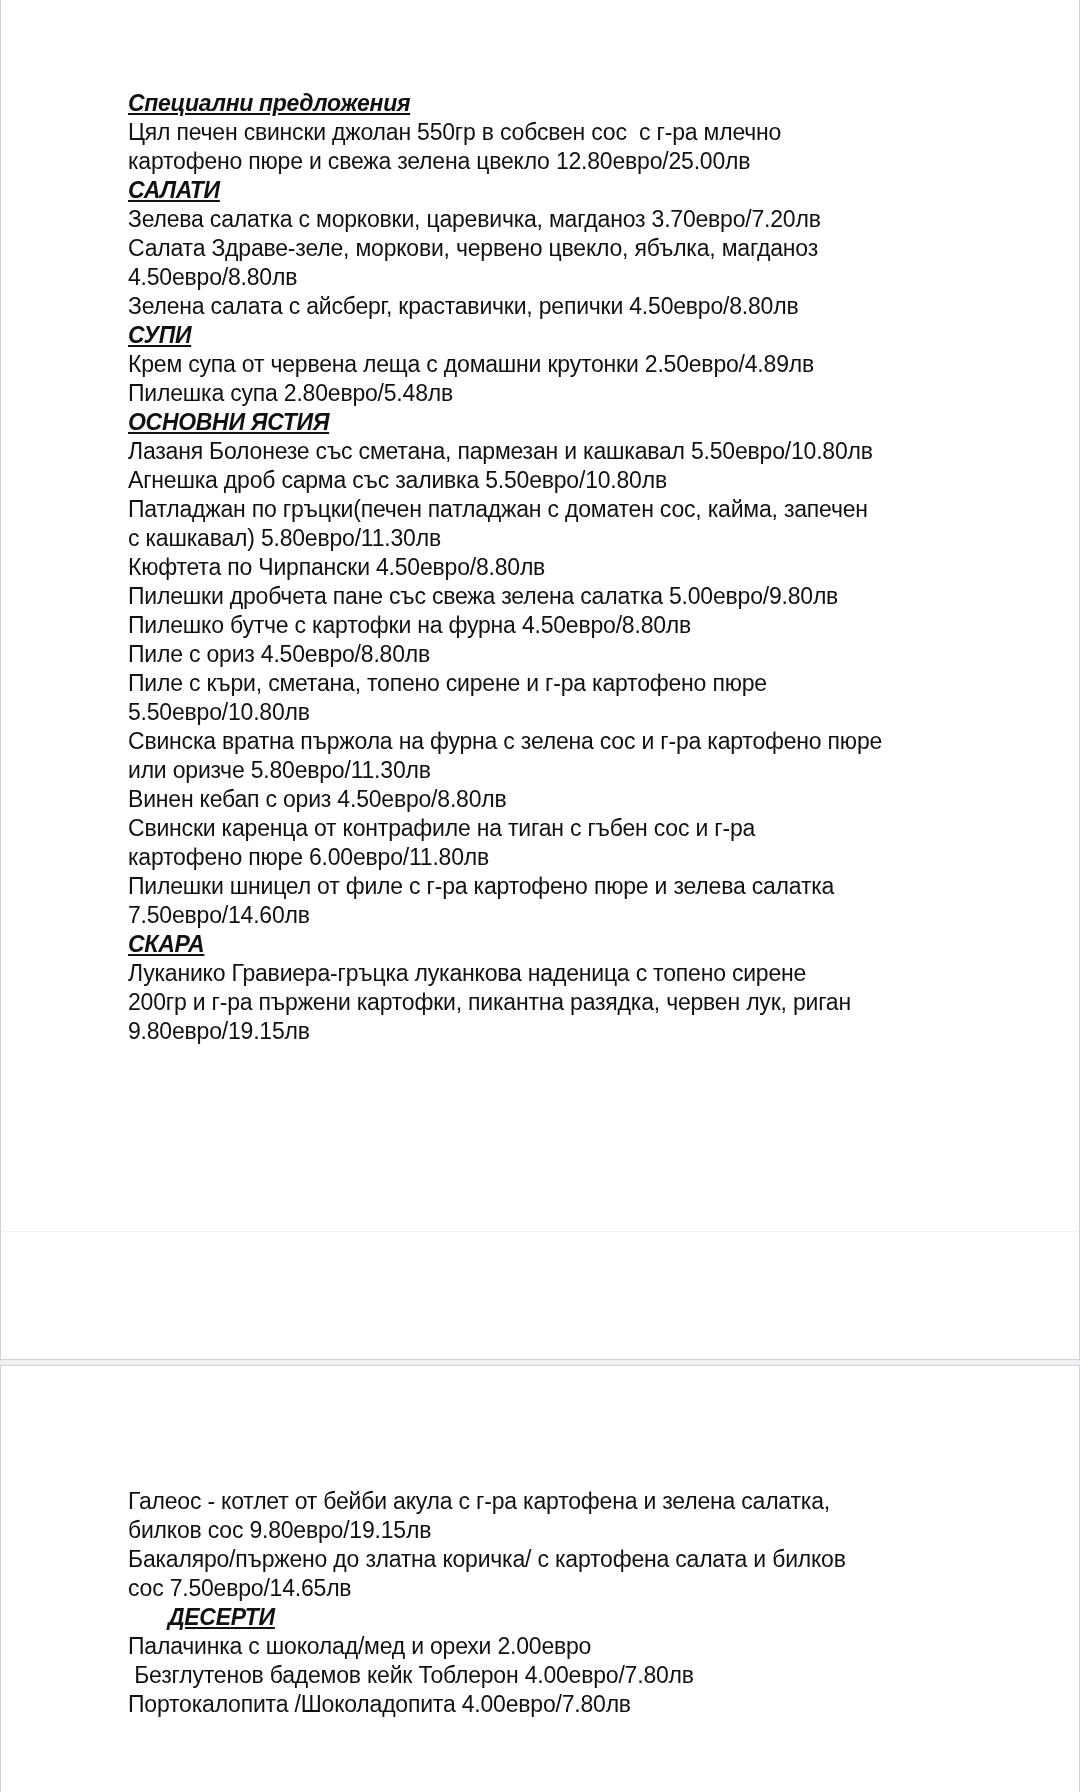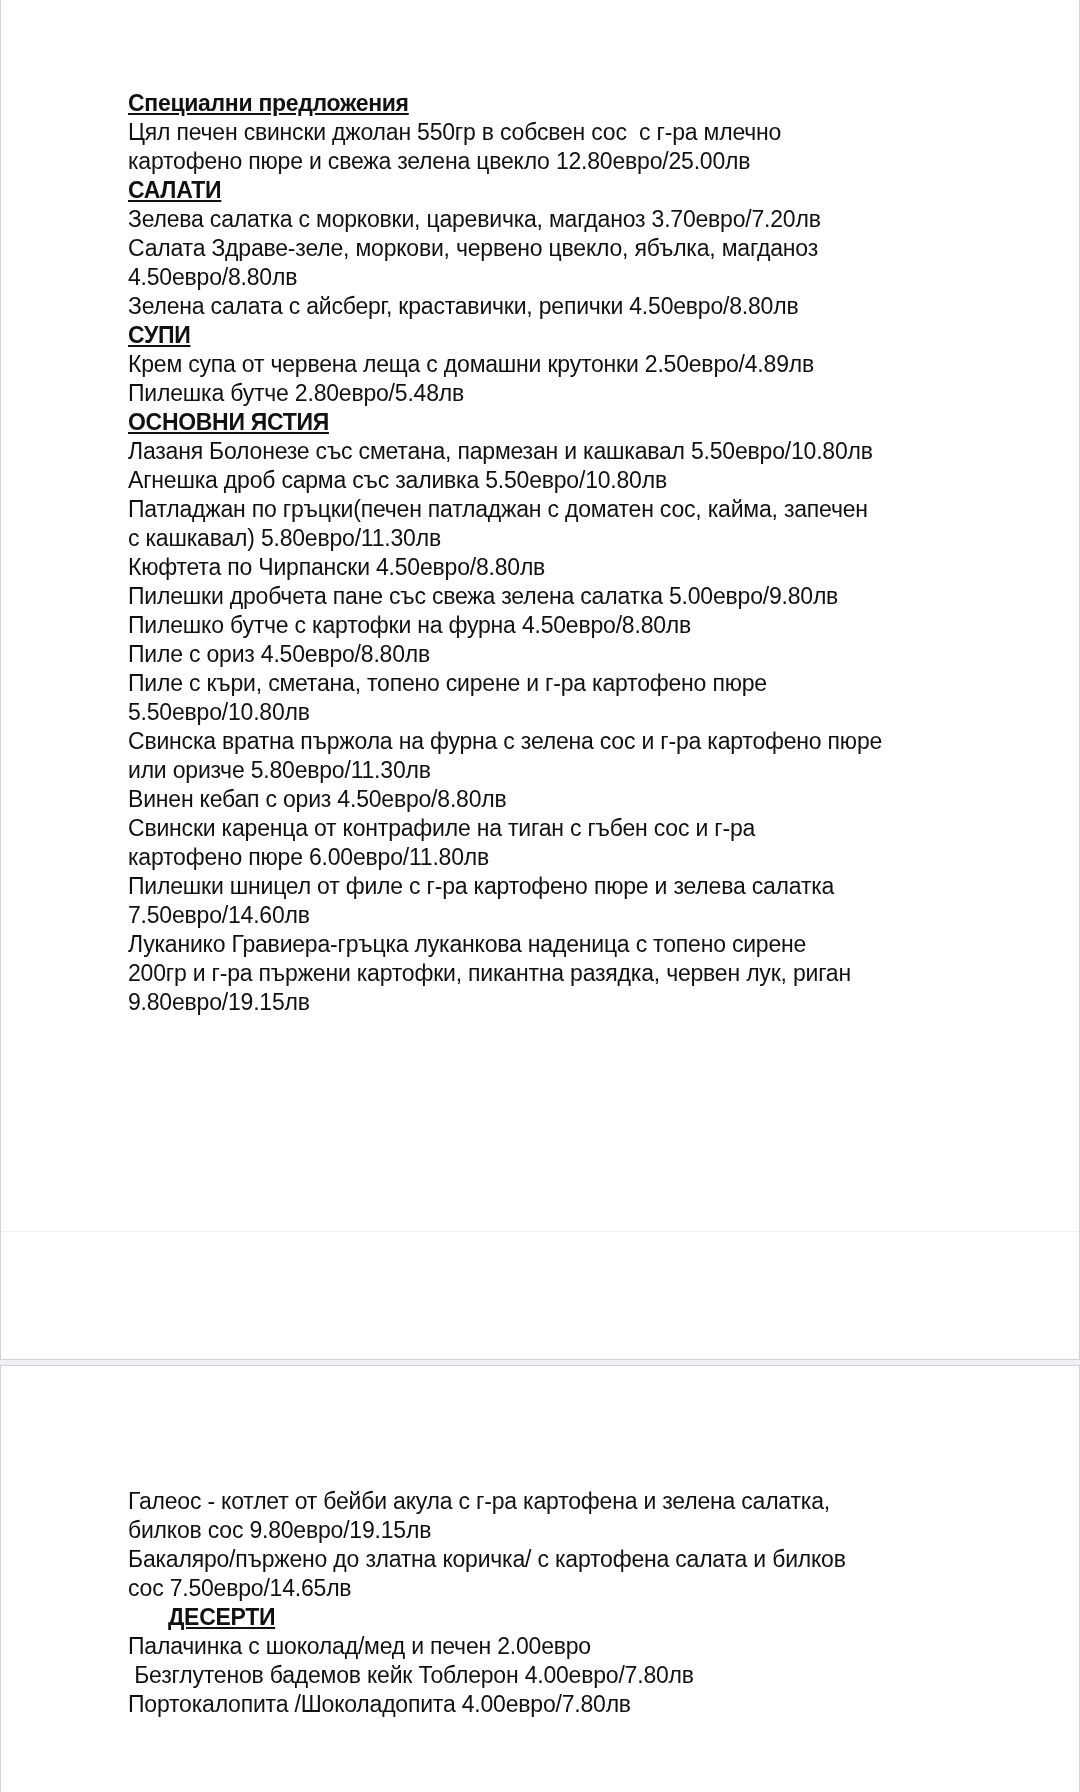--- a/index.html
+++ b/index.html
@@ -6,21 +6,21 @@
   body { width: 1080px; height: 1792px; position: relative; overflow: hidden;
          font-family: "Liberation Sans", "DejaVu Sans", sans-serif; color: #111; }
   .page { position: absolute; left: 0; width: 1078px; background: #fff;
           border: 1px solid #cfd3d8; }
   #page1 { top: -2px; height: 1360px; }
   #page2 { top: 1365px; height: 440px; }
   .faint-line { position: absolute; left: 0; right: 0; top: 1232px; height: 1px; background: #f1f1f1; }
   .content { position: absolute; left: 127px; width: 860px; font-size: 23px; line-height: 29px; }
   #page1 .content { top: 90px; }
   #page2 .content { top: 121px; }
-  .heading { font-weight: bold; text-decoration: underline; letter-spacing: -0.3px; }
+  .heading { font-weight: bold; font-style: italic; text-decoration: underline; letter-spacing: -0.3px; }
   .item { white-space: pre-wrap; letter-spacing: -0.2px; }
   .indent { padding-left: 6px; margin-left: 34px; }
 </style>
 </head>
 <body>
 
 <div class="page" id="page1">
   <div class="content">
     <div>
       <div class="heading">Специални предложения</div>
@@ -30,21 +30,21 @@
     <div>
       <div class="heading">САЛАТИ</div>
       <div class="item">Зелева салатка с морковки, царевичка, магданоз 3.70евро/7.20лв</div>
       <div class="item">Салата Здраве-зеле, моркови, червено цвекло, ябълка, магданоз
 4.50евро/8.80лв</div>
       <div class="item">Зелена салата с айсберг, краставички, репички 4.50евро/8.80лв</div>
     </div>
     <div>
       <div class="heading">СУПИ</div>
       <div class="item">Крем супа от червена леща с домашни крутонки 2.50евро/4.89лв</div>
-      <div class="item">Пилешка бутче 2.80евро/5.48лв</div>
+      <div class="item">Пилешка супа 2.80евро/5.48лв</div>
     </div>
     <div>
       <div class="heading">ОСНОВНИ ЯСТИЯ</div>
       <div class="item">Лазаня Болонезе със сметана, пармезан и кашкавал 5.50евро/10.80лв</div>
       <div class="item">Агнешка дроб сарма със заливка 5.50евро/10.80лв</div>
       <div class="item">Патладжан по гръцки(печен патладжан с доматен сос, кайма, запечен
 с кашкавал) 5.80евро/11.30лв</div>
       <div class="item">Кюфтета по Чирпански 4.50евро/8.80лв</div>
       <div class="item">Пилешки дробчета пане със свежа зелена салатка 5.00евро/9.80лв</div>
       <div class="item">Пилешко бутче с картофки на фурна 4.50евро/8.80лв</div>
@@ -53,36 +53,37 @@
 5.50евро/10.80лв</div>
       <div class="item">Свинска вратна пържола на фурна с зелена сос и г-ра картофено пюре
 или оризче 5.80евро/11.30лв</div>
       <div class="item">Винен кебап с ориз 4.50евро/8.80лв</div>
       <div class="item">Свински каренца от контрафиле на тиган с гъбен сос и г-ра
 картофено пюре 6.00евро/11.80лв</div>
       <div class="item">Пилешки шницел от филе с г-ра картофено пюре и зелева салатка
 7.50евро/14.60лв</div>
     </div>
     <div>
+      <div class="heading">СКАРА</div>
       <div class="item">Луканико Гравиера-гръцка луканкова наденица с топено сирене
 200гр и г-ра пържени картофки, пикантна разядка, червен лук, риган
 9.80евро/19.15лв</div>
     </div>
   </div>
   <div class="faint-line"></div>
 </div>
 
 <div class="page" id="page2">
   <div class="content">
     <div>
       <div class="item">Галеос - котлет от бейби акула с г-ра картофена и зелена салатка,
 билков сос 9.80евро/19.15лв</div>
       <div class="item">Бакаляро/пържено до златна коричка/ с картофена салата и билков
 сос 7.50евро/14.65лв</div>
     </div>
     <div>
       <div class="heading indent">ДЕСЕРТИ</div>
-      <div class="item">Палачинка с шоколад/мед и печен 2.00евро</div>
+      <div class="item">Палачинка с шоколад/мед и орехи 2.00евро</div>
       <div class="item"> Безглутенов бадемов кейк Тоблерон 4.00евро/7.80лв</div>
       <div class="item">Портокалопита /Шоколадопита 4.00евро/7.80лв</div>
     </div>
   </div>
 </div>
 
 </body></html>

